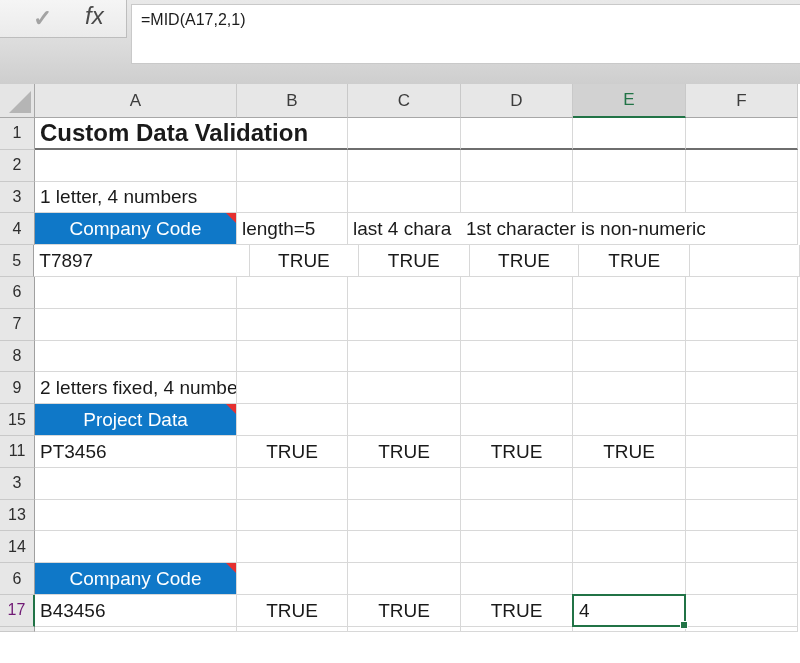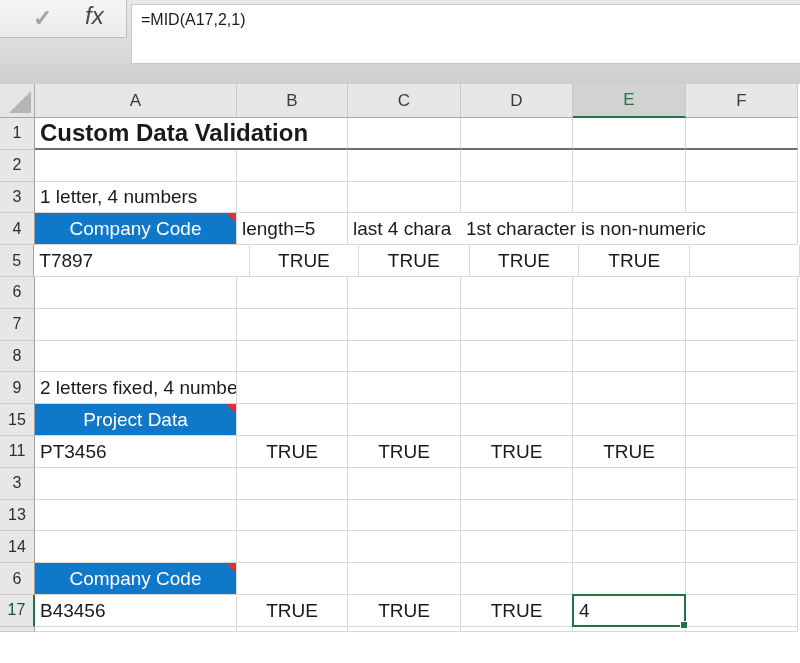--- a/index.html
+++ b/index.html
@@ -29,21 +29,21 @@
   .ch{display:flex;align-items:center;justify-content:center;box-sizing:border-box;
       font-size:17px;color:#3C3C3C;background:#E7E7E7;
       border-right:1px solid #C9C9C9;border-bottom:1px solid #A7A7A7;}
   .ch.sel{background:#D2D2D2;color:#217346;border-bottom:2px solid #217346;}
 
   .row{display:flex;height:31.8px;}
   .rh{width:35px;box-sizing:border-box;background:#E7E7E7;
       border-right:1px solid #A0A0A0;border-bottom:1px solid #C9C9C9;
       display:flex;align-items:center;justify-content:center;
       font-size:16px;color:#2E2E2E;}
-  .rh.active{color:#14532d;border-right:2px solid #217346;}
+  .rh.active{color:#701a75;border-right:2px solid #217346;}
   .cell{position:relative;display:flex;align-items:center;box-sizing:border-box;
         background:#fff;border-right:1px solid #D8D8D8;border-bottom:1px solid #D8D8D8;
         font-size:19px;color:#1A1A1A;padding:1px 0 0 5px;
         white-space:nowrap;overflow:hidden;}
   .row.underline .cell{border-bottom:2px solid #6E6E6E;}
   .cell.title{font-weight:bold;font-size:24px;overflow:visible;z-index:2;
               background:transparent;border-right:none;text-align:center;}
   .cell.bool{justify-content:center;padding-left:0;}
   .cell.blue{background:#0F78C8;color:#FFFFFF;justify-content:center;padding-left:0;}
   .cell.spill{overflow:visible;z-index:2;border-right:none;background:transparent;}

